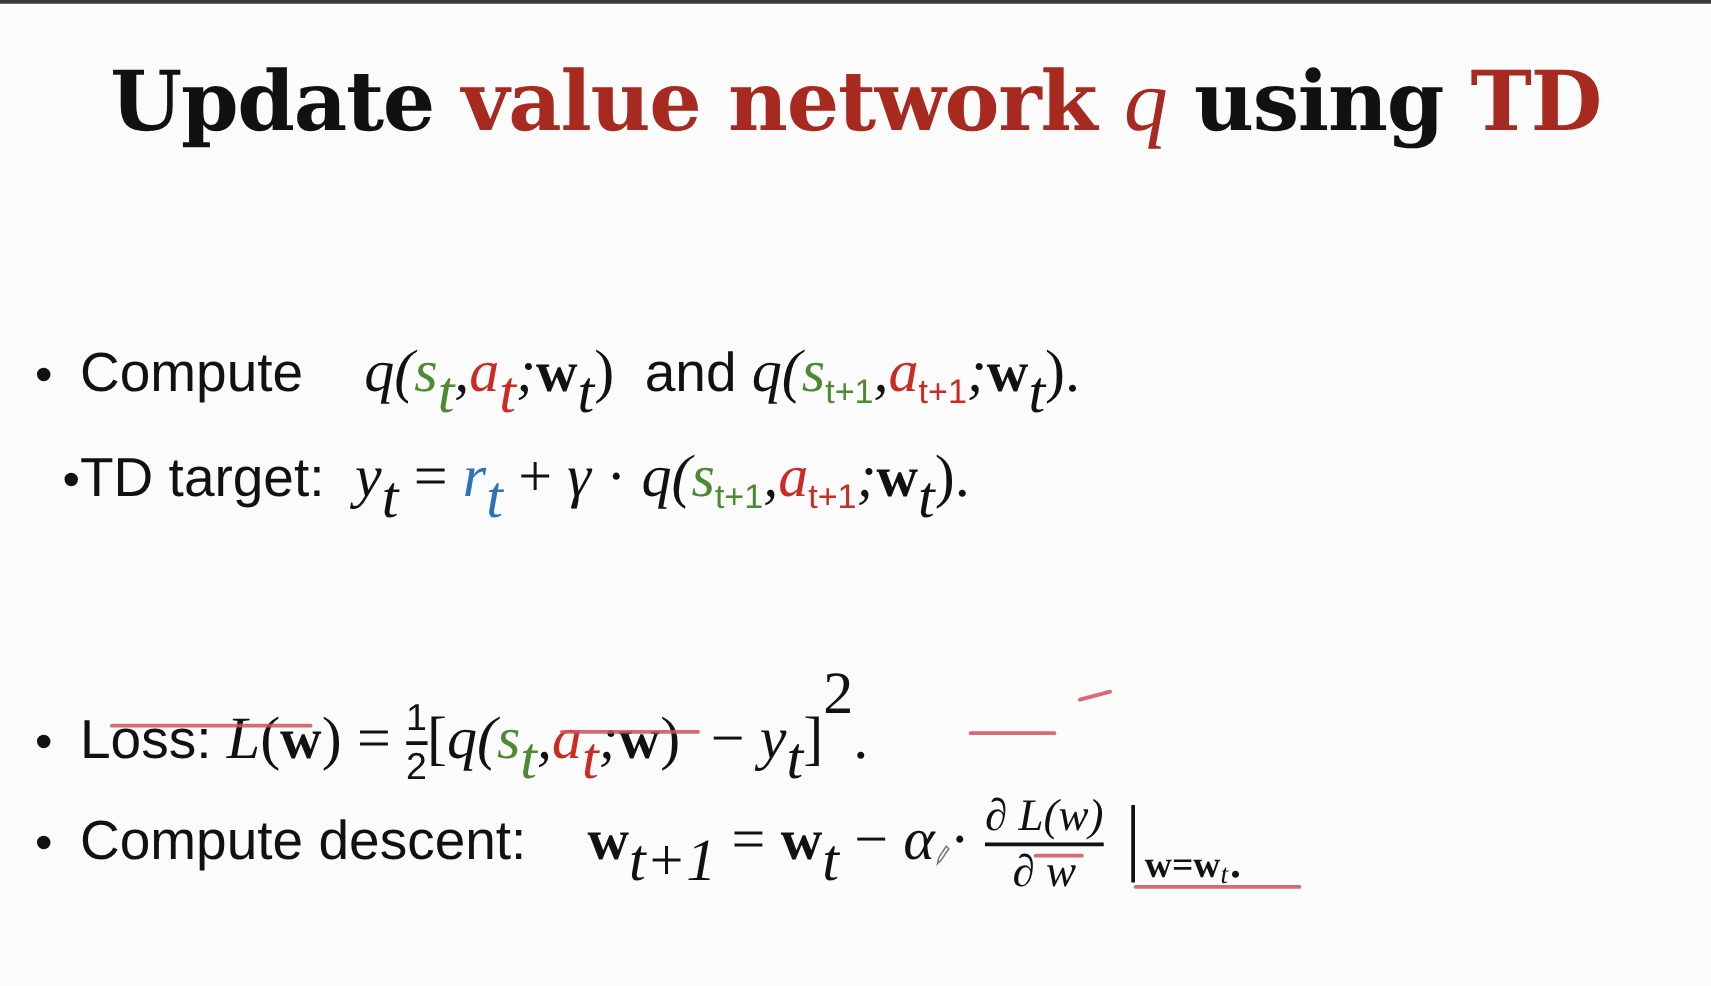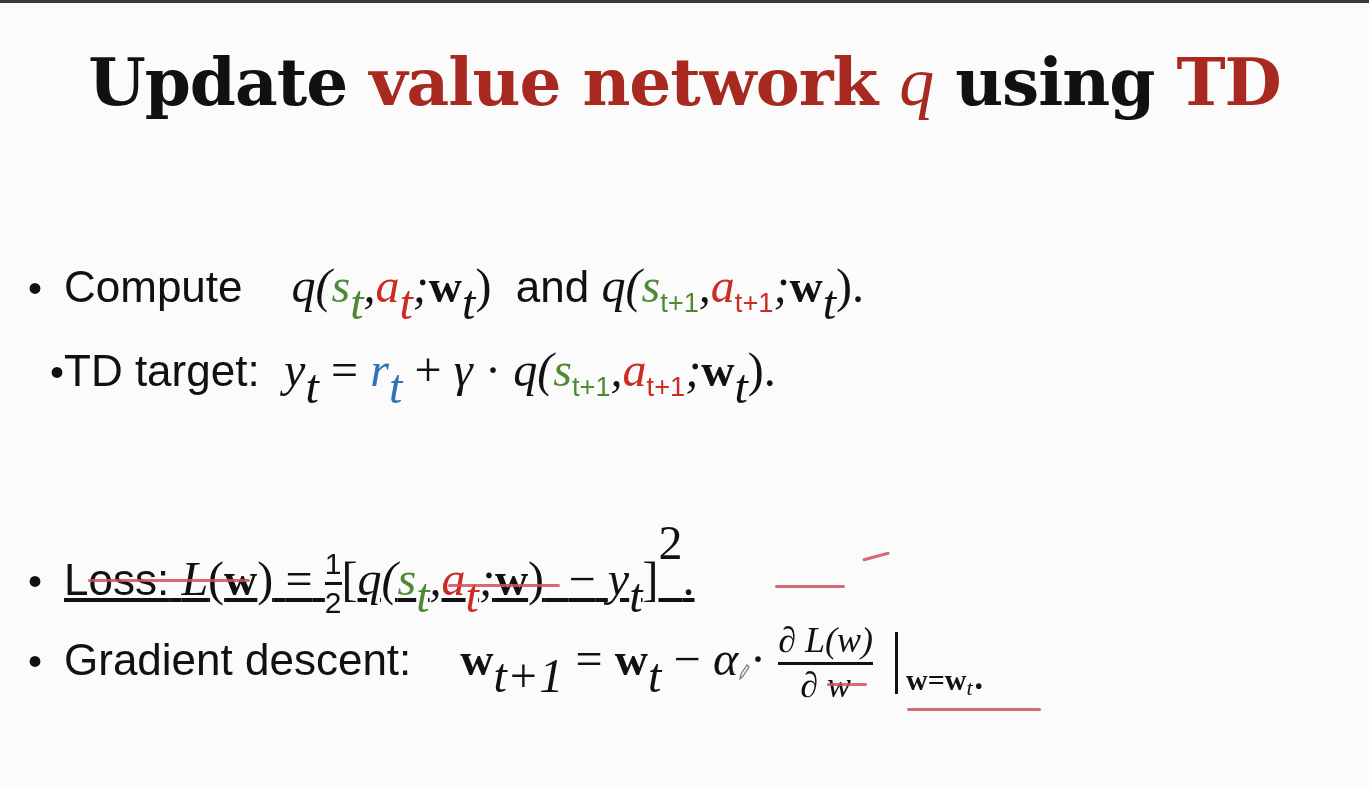--- a/index.html
+++ b/index.html
@@ -11,21 +11,21 @@
   .topbar { position:absolute; left:0; top:0; width:1369px; height:3px; background:#3a3a3a; }
   .title {
     position:absolute; left:0; top:42px; width:1369px; text-align:center;
     font-family:"DejaVu Serif", serif; font-weight:bold; font-size:66px; color:#111; letter-spacing:-1px;
     white-space:nowrap;
   }
   .title .hl { color:#a8291f; }
   .title .qi { color:#a8291f; font-style:italic; font-weight:normal; font-family:"Liberation Serif", serif; font-size:70px; }
   .bullet-line {
     position:absolute; left:28px; white-space:nowrap;
-    font-size:44px; color:#111;
+    font-size:44px; color:#111;margin-top:12px;
   }
   .bullet-line .dot { display:inline-block; width:36px; font-size:40px; }
   .m { font-family:"Liberation Serif", serif; font-style:italic; font-size:48px; }
   .mu { font-family:"Liberation Serif", serif; font-size:48px; }
   .b { font-family:"Liberation Serif", serif; font-weight:bold; font-style:normal; font-size:46px; }
   sub { font-size:0.62em; vertical-align:-0.35em; }
   sup { font-size:0.62em; vertical-align:0.75em; }
   .g { color:#4e8a33; }
   .r { color:#cc2b24; }
   .bl { color:#2e73b8; }
@@ -53,28 +53,28 @@
   <span class="dot">•</span><span>TD target:</span>&nbsp;
   <span class="m">y</span><sub class="m">t</sub>
   <span class="mu">=</span>
   <span class="m bl">r</span><sub class="m bl">t</sub>
   <span class="mu">+</span>
   <span class="m">γ</span>
   <span class="mu">·</span>
   <span class="m">q(</span><span class="m g">s</span><sub class="g">t+1</sub><span class="m">,</span><span class="m r">a</span><sub class="r">t+1</sub><span class="m">;</span><span class="b">w</span><sub class="m">t</sub><span class="mu">).</span>
 </div>
 
-<div class="bullet-line" style="top:515px;text-decoration:underline;">
+<div class="bullet-line" style="top:515px;">
   <span class="dot">•</span><span>Loss:</span>&nbsp;<span class="m">L</span><span class="mu">(</span><span class="b">w</span><span class="mu">)</span>
   <span class="mu">=</span>
   <span class="frac" style="font-size:30px;"><span class="num">1</span><span class="bar"></span><span class="den">2</span></span><span class="mu">[</span><span class="m">q(</span><span class="m g">s</span><sub class="m g">t</sub><span class="m">,</span><span class="m r">a</span><sub class="m r">t</sub><span class="m">;</span><span class="b">w</span><span class="mu">)</span>&nbsp;&nbsp;<span class="mu">−</span>&nbsp;<span class="m">y</span><sub class="m">t</sub><span class="mu">]</span><sup class="mu">2</sup><span class="mu">.</span>
 </div>
 
 <div class="bullet-line" style="top:622px;">
-  <span class="dot">•</span><span>Gradient descent:</span>&nbsp;&nbsp;&nbsp;
+  <span class="dot">•</span><span>Compute descent:</span>&nbsp;&nbsp;&nbsp;
   <span class="b">w</span><sub class="m">t+1</sub>
   <span class="mu">=</span>
   <span class="b">w</span><sub class="m">t</sub>
   <span class="mu">−</span>
   <span class="m">α</span><span style="display:inline-block;width:12px;height:18px;vertical-align:-6px;"><svg width="12" height="18" viewBox="0 0 12 18">
         <path d="M2 16 L3 11 L9 2 L11 4 L5 13 Z" fill="none" stroke="#777" stroke-width="1.2"></path>
       </svg></span><span class="mu">·</span>
   <span class="frac" style="font-size:36px;"><span class="num m" style="font-size:36px;">∂ L(w)</span><span class="bar"></span><span class="den m" style="font-size:36px;">∂ w</span></span><span class="evalbar"></span><span class="b" style="font-size:30px;vertical-align:-0.5em;">w=w</span><sub class="m" style="font-size:22px;vertical-align:-0.9em;">t</sub><span class="mu" style="vertical-align:-0.3em;">.</span>
 </div>
 

